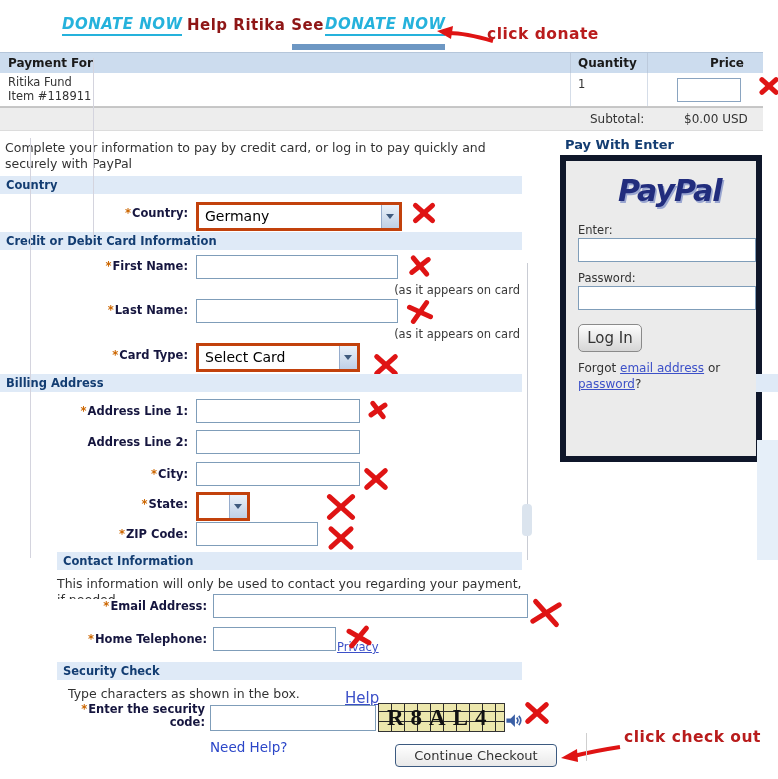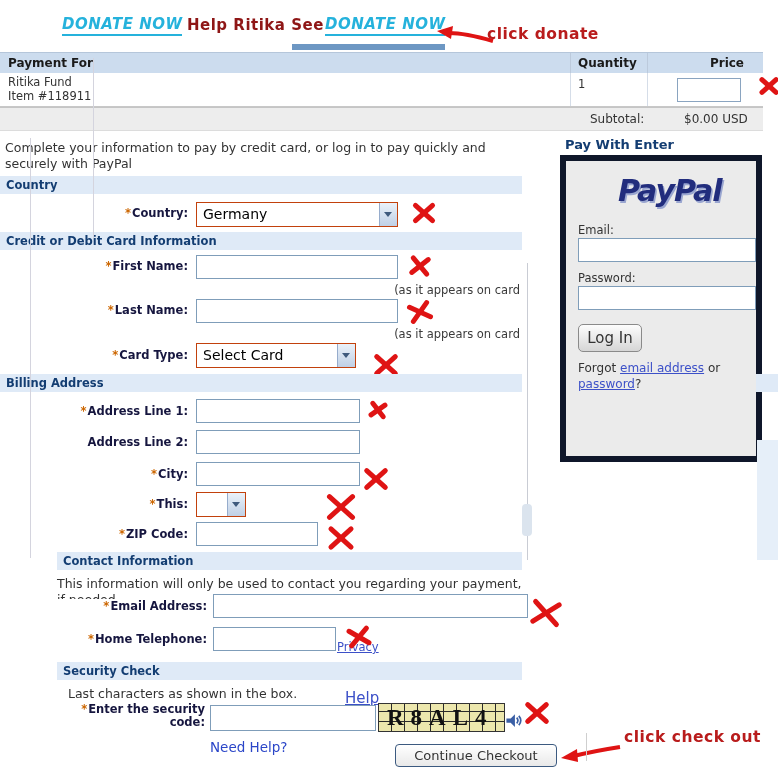--- a/index.html
+++ b/index.html
@@ -24,21 +24,21 @@
   
   .bar{background:#dfeaf7;height:18px;line-height:18px;font-weight:bold;font-size:11.5px;
        color:#133d72;padding-left:6px;box-sizing:border-box;}
   .lbl{font-weight:bold;font-size:11.5px;color:#16163f;text-align:right;}
   .req{color:#cc6600;font-weight:bold;margin-right:1px;}
   .hint{font-size:11.5px;color:#3a3a3a;text-align:right;}
   .para{font-size:12.5px;color:#333;line-height:16px;}
 
   input.txt{position:absolute;border:1px solid #7f9db9;background:#fff;height:20px;
             font-family:inherit;font-size:13px;padding:1px 3px;box-sizing:content-box;}
-  .sel{position:absolute;border:1px solid #c2410c;background:#fff;height:23px;cursor:pointer;}
+  .sel{position:absolute;border:3px solid #c2410c;background:#fff;height:23px;cursor:pointer;}
   .sel-text{position:absolute;left:6px;top:3px;font-size:14px;color:#000;white-space:nowrap;}
   .sel-btn{position:absolute;right:0;top:0;bottom:0;width:17px;border-left:1px solid #96accc;
            background:linear-gradient(#eaf1f9,#bfd0e6);}
   .tri{position:absolute;left:4px;top:9px;width:0;height:0;border-left:4px solid transparent;
        border-right:4px solid transparent;border-top:5px solid #3f5a7d;}
 
   .link{color:#3c50c8;text-decoration:underline;cursor:pointer;}
 
   
   .xmark{position:absolute;width:0;height:0;}
@@ -182,21 +182,21 @@
   <div class="abs lbl" style="left:0;top:467px;width:188px;">
     <span class="req">*</span><span>City:</span>
   </div>
   <input class="txt" style="left: 196px; top: 462px; width: 156px;" value="">
   <div class="xmark" style="left:376px;top:479px;--s:30px;">
       <i></i>
       <i></i>
     </div>
 
   <div class="abs lbl" style="left:0;top:497px;width:188px;">
-    <span class="req">*</span><span>This:</span>
+    <span class="req">*</span><span>State:</span>
   </div>
   <div class="sel" style="left:196px;top:492px;width:48px;">
     <span class="sel-text"></span>
     <span class="sel-btn">
         <i class="tri"></i>
       </span>
   </div>
   <div class="xmark" style="left:341px;top:507px;--s:36px;">
       <i></i>
       <i></i>
@@ -227,21 +227,21 @@
     <span class="req">*</span><span>Home Telephone:</span>
   </div>
   <input class="txt" style="left: 213px; top: 627px; width: 115px;" value="">
   <span class="abs link" style="left:337px;top:640px;">Privacy</span>
   <div class="xmark" style="left:359px;top:637px;--s:28px;--r:30deg;--r2:-50deg;">
       <i></i>
       <i></i>
     </div>
 
   <div class="abs bar" style="left:57px;top:662px;width:465px;">Security Check</div>
-  <span class="abs para" style="left:68px;top:686px;">Last characters as shown in the box.</span>
+  <span class="abs para" style="left:68px;top:686px;">Type characters as shown in the box.</span>
   <span class="abs link" style="left:345px;top:689px;font-size:15px;">Help</span>
 
   <div class="abs lbl" style="left:55px;top:703px;width:150px;line-height:13px;">
     <span class="req">*</span><span>Enter the security code:</span>
   </div>
   <input class="txt" style="left: 210px; top: 705px; width: 158px; height: 22px;" value="">
   <div class="abs captcha" style="left:378px;top:703px;width:127px;height:29px;">R8AL4</div>
   <svg class="abs" style="left:505px;top:712px;" width="17" height="17" viewBox="0 0 24 24">
     <polygon points="2,9 8,9 14,3 14,21 8,15 2,15" fill="#3a5fa5"></polygon>
     <path d="M16.5 8 q3.5 4 0 8" stroke="#3a5fa5" fill="none" stroke-width="2.4"></path>
@@ -258,21 +258,21 @@
 
   <svg class="abs" style="left:558px;top:741px;" width="66" height="22">
     <path d="M62,6 Q36,10 16,15" stroke="#df1414" stroke-width="4" fill="none"></path>
     <polygon points="3,17 19,8 20,21" fill="#df1414"></polygon>
   </svg>
   <span class="abs annot" style="left:624px;top:728px;">click check out</span>
 
   <span class="abs pp-title" style="left:565px;top:137px;">Pay With Enter</span>
   <div class="abs pp-box" style="left:560px;top:155px;width:202px;height:307px;">
     <div class="abs pp-logo" style="left:52px;top:12px;">PayPal</div>
-    <span class="abs pp-lbl" style="left:12px;top:62px;">Email:</span>
+    <span class="abs pp-lbl" style="left:12px;top:62px;">Enter:</span>
     <input class="txt" style="left: 12px; top: 77px; width: 170px;" value="">
     <span class="abs pp-lbl" style="left:12px;top:110px;">Password:</span>
     <input class="txt" style="left: 12px; top: 125px; width: 170px;" value="">
     <button class="btn" style="left:12px;top:163px;width:64px;height:28px;font-size:15px;">Log In</button>
     <div class="abs" style="left:12px;top:199px;width:180px;font-size:12px;color:#333;line-height:16px;">
       <span>Forgot </span><span class="link">email address</span><span> or</span><br>
       <span class="link">password</span><span>?</span>
     </div>
   </div>
 

